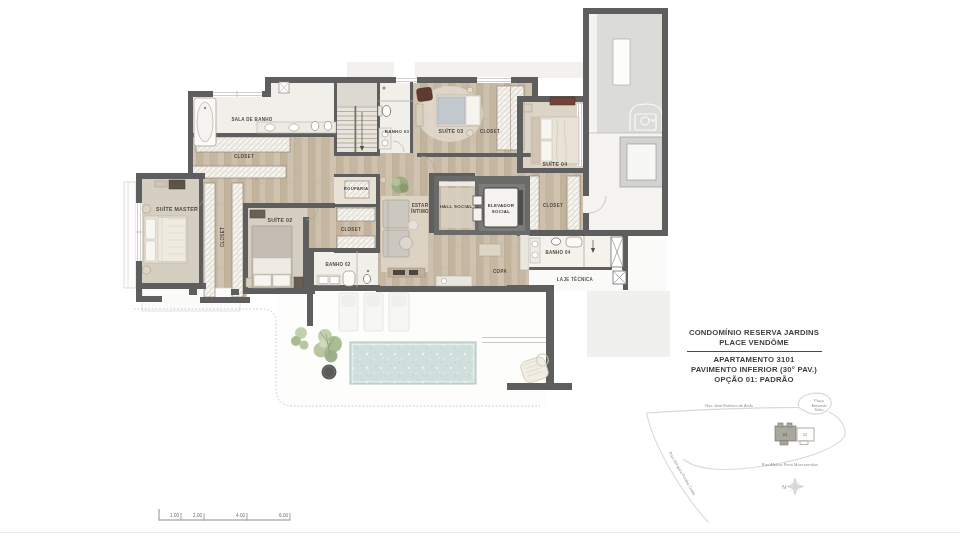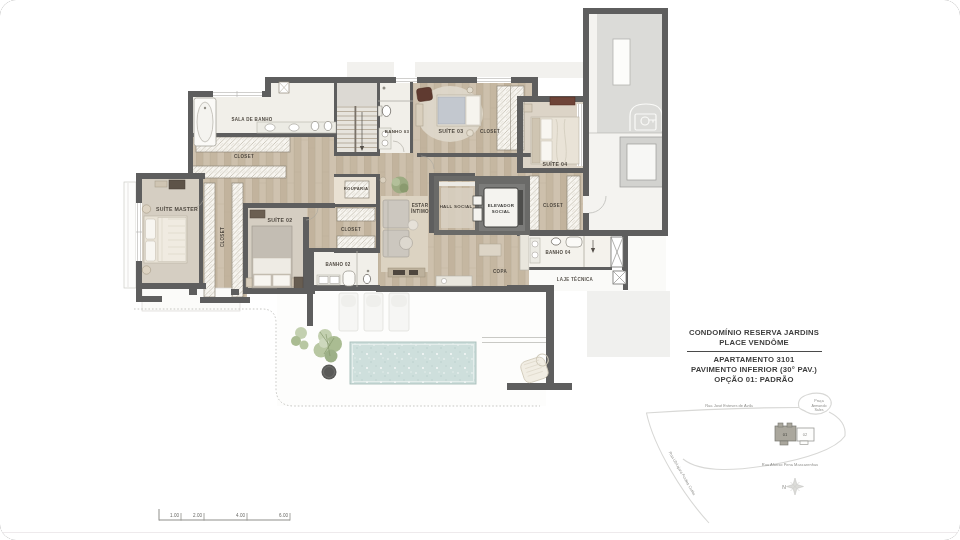--- a/index.html
+++ b/index.html
@@ -1,17 +1,17 @@
 <!DOCTYPE html>
 <html><head>
 <meta charset="utf-8">
 <style>
   html,body{margin:0;padding:0;background:#ffffff;}
   .page{position:relative;width:960px;height:540px;overflow:hidden;background:#737373;
-        font-family:"Liberation Sans", sans-serif;border-radius:16px;}
+        font-family:"Liberation Sans", sans-serif;}
   svg{position:absolute;left:0;top:0;}
   text{font-family:"Liberation Sans", sans-serif;}
 </style>
 </head>
 <body>
 <div class="page">
 <svg width="960" height="540" viewBox="0 0 960 540">
 <defs>
   <pattern id="wood" width="28" height="64" patternUnits="userSpaceOnUse">
     <rect width="28" height="64" fill="#c8baa5"></rect>

